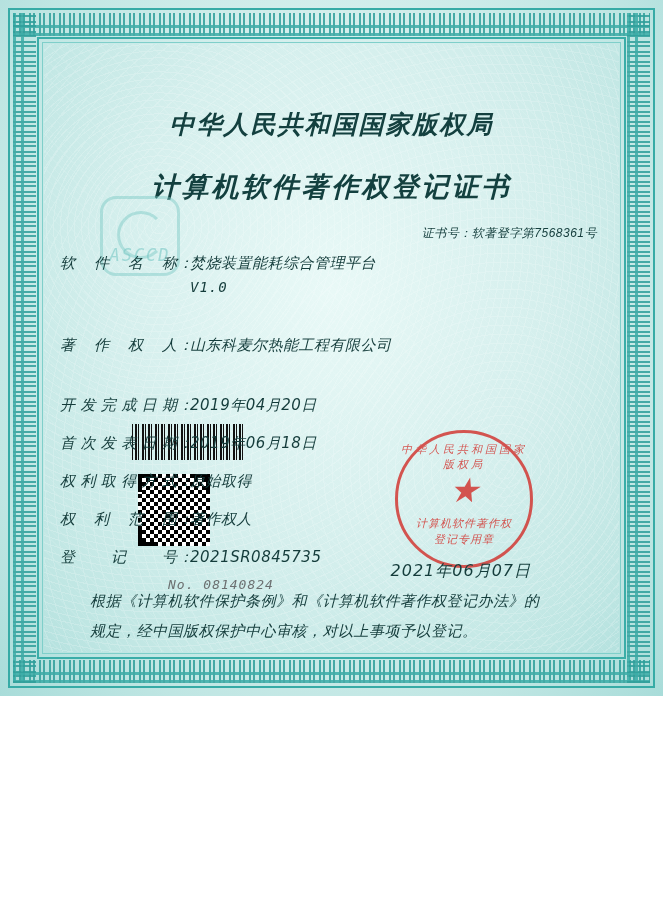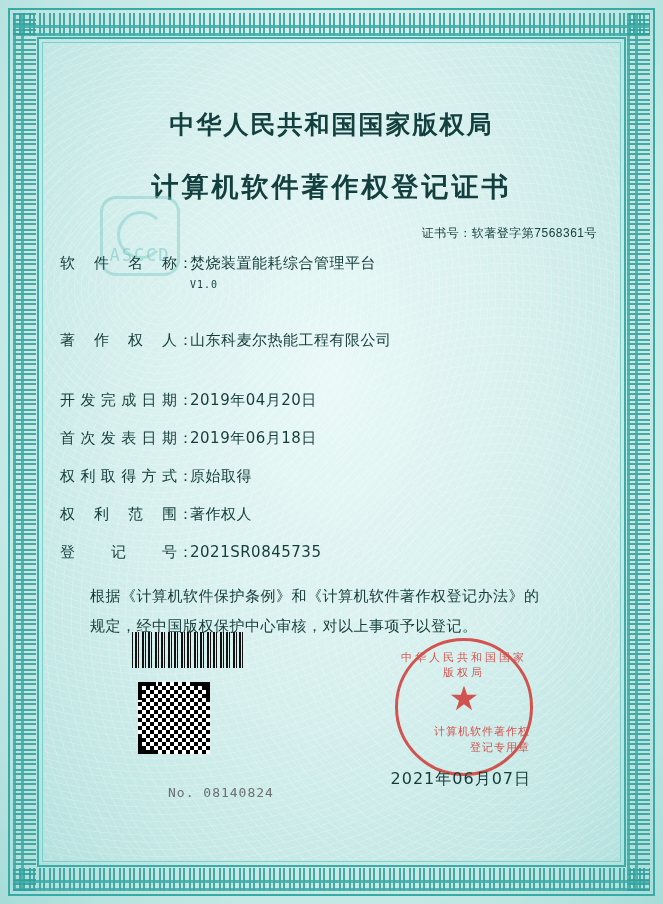--- a/index.html
+++ b/index.html
@@ -6,25 +6,26 @@
     margin: 0;
     padding: 0;
     background: #ffffff;
   }
   body {
     font-family: "Liberation Sans", sans-serif;
   }
   #cert {
     position: relative;
     width: 663px;
-    height: 904px;
+    height: 696px;
     overflow: hidden;
     background: #d8f1ef;
     background-image:
       radial-gradient(ellipse at 50% 42%, #e9f9f7 0%, #d5efed 45%, #bfe6e3 78%, #a8dcd9 100%);
+    font-style: italic;
   }
 
   
   .frame-outer {
     position: absolute;
     left: 8px; top: 8px; right: 8px; bottom: 8px;
     border: 2px solid #37aba6;
   }
   .greek-top, .greek-bottom, .greek-left, .greek-right {
     position: absolute;
@@ -148,21 +149,21 @@
     text-align: center;
   }
   .row .value {
     flex: 1 1 auto;
     font-family: "DejaVu Sans", sans-serif;
     letter-spacing: .5px;
   }
   .row .value .ver {
     display: block;
     font-family: "DejaVu Sans Mono", monospace;
-    font-size: 10px;
+    font-size: 14px;
     margin-top: 6px;
     letter-spacing: 1px;
   }
   .gap-big { height: 22px; }
 
   .paragraph {
     margin-top: 17px;
     font-size: 15px;
     line-height: 30px;
     color: #143c3b;
@@ -262,21 +263,21 @@
     top: 9px;
     text-align: center;
     font-size: 11px;
     color: #d2322d;
     letter-spacing: 3px;
     font-family: "DejaVu Sans", sans-serif;
   }
   .seal .seal-l1, .seal .seal-l2 {
     position: absolute;
     left: 0; right: 0;
-    text-align: right;
+    text-align: center;
     font-size: 11px;
     color: #d2322d;
     font-family: "DejaVu Sans", sans-serif;
     letter-spacing: 1px;
   }
   .seal .seal-l1 { top: 83px; }
   .seal .seal-l2 { top: 99px; }
 
   .serial {
     position: absolute;

